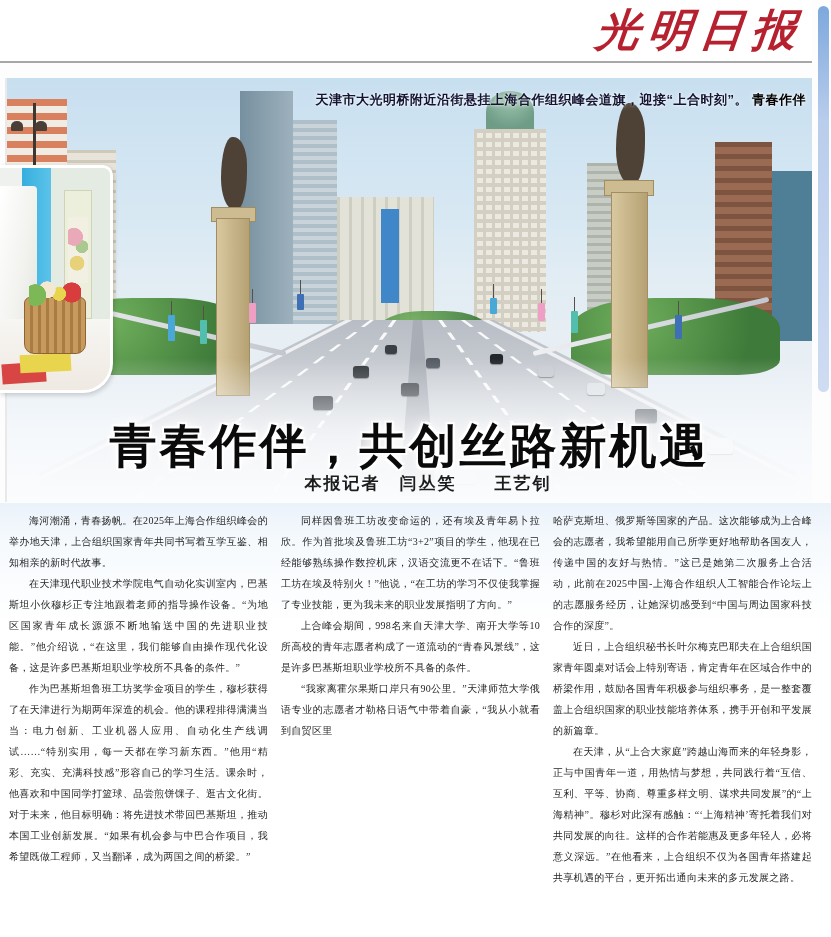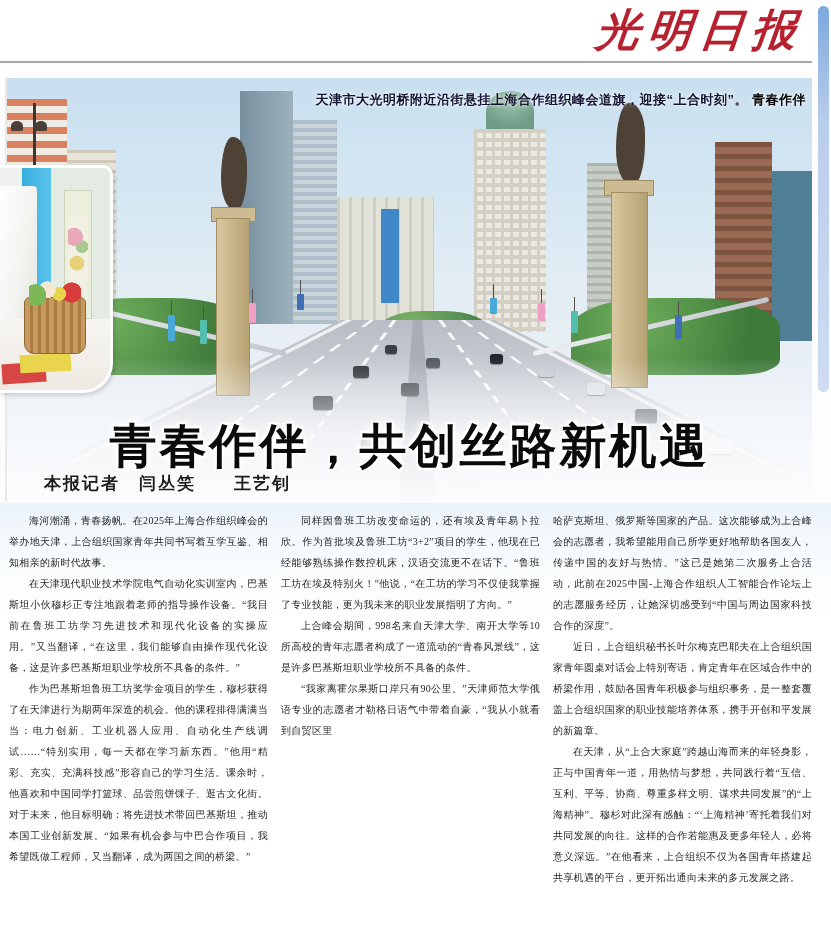--- a/index.html
+++ b/index.html
@@ -95,21 +95,21 @@
 
   .caption { position:absolute; top:13px; right:6px; font-size:13px; font-weight:600;
     color:#141432; letter-spacing:.5px; text-shadow:0 0 3px rgba(255,255,255,.85),0 0 6px rgba(255,255,255,.6);
     font-family:"Liberation Sans", sans-serif; }
   .caption .credit { font-weight:bold; color:#000; margin-left:4px; }
 
   .headline { position:absolute; left:0; right:0; top:316px; text-align:center;
     font-size:47px; font-weight:900; letter-spacing:3px; color:#0a0a0a;
     font-family:"DejaVu Serif", serif;
     text-shadow:-2px -2px 0 #fff,2px -2px 0 #fff,-2px 2px 0 #fff,2px 2px 0 #fff,0 0 10px #fff,0 0 16px rgba(255,255,255,.95);margin-top:21px; }
-  .byline { position:absolute; left:0; right:0; top:394px; 
+  .byline { position:absolute; left:0; right:0; top:394px; text-align:center;
     font-size:17px; font-weight:700; color:#1c1c1c; letter-spacing:2px;
     text-shadow:0 0 4px rgba(255,255,255,.9);padding-left:37px; }
 
   
   .inset-photo { position:absolute; left:-5px; top:87px; width:113px; height:228px;
     background:#eef1ee; border:3px solid #fff; border-left:none;
     border-radius:0 10px 30px 0; overflow:hidden; box-shadow:1px 2px 5px rgba(0,0,0,.18); z-index:5; }
   .ins { position:absolute; }
   .ins-book { left:0; top:8%; width:34%; height:62%; background:linear-gradient(100deg,#ffffff 0%,#f2f3ef 60%,#e4e6e0 100%); border-radius:0 4px 4px 0; }
   .ins-blue { left:20%; top:0; width:26%; height:78%; background:linear-gradient(90deg,#35aede,#5cc3ea); }
@@ -244,21 +244,21 @@
       <div class="ins ins-red"></div>
       <div class="ins ins-yellow"></div>
       <div class="ins ins-basket"></div>
       <div class="ins ins-items"></div>
     </div>
   </div>
 
   <main class="article">
       <div class="colm">
         <p>海河潮涌，青春扬帆。在2025年上海合作组织峰会的举办地天津，上合组织国家青年共同书写着互学互鉴、相知相亲的新时代故事。</p>
-        <p>在天津现代职业技术学院电气自动化实训室内，巴基斯坦小伙穆杉正专注地跟着老师的指导操作设备。“我目前在鲁班工坊学习先进技术和现代化设备的实操应用。”又当翻译，“在这里，我们能够自由操作现代化设备，这是许多巴基斯坦职业学校所不具备的条件。”</p>
+        <p>在天津现代职业技术学院电气自动化实训室内，巴基斯坦小伙穆杉正专注地跟着老师的指导操作设备。“为地区国家青年成长源源不断地输送中国的先进职业技能。”他介绍说，“在这里，我们能够自由操作现代化设备，这是许多巴基斯坦职业学校所不具备的条件。”</p>
         <p>作为巴基斯坦鲁班工坊奖学金项目的学生，穆杉获得了在天津进行为期两年深造的机会。他的课程排得满满当当：电力创新、工业机器人应用、自动化生产线调试……“特别实用，每一天都在学习新东西。”他用“精彩、充实、充满科技感”形容自己的学习生活。课余时，他喜欢和中国同学打篮球、品尝煎饼馃子、逛古文化街。对于未来，他目标明确：将先进技术带回巴基斯坦，推动本国工业创新发展。“如果有机会参与中巴合作项目，我希望既做工程师，又当翻译，成为两国之间的桥梁。”</p>
       </div>
       <div class="colm">
         <p>同样因鲁班工坊改变命运的，还有埃及青年易卜拉欣。作为首批埃及鲁班工坊“3+2”项目的学生，他现在已经能够熟练操作数控机床，汉语交流更不在话下。“鲁班工坊在埃及特别火！”他说，“在工坊的学习不仅使我掌握了专业技能，更为我未来的职业发展指明了方向。”</p>
         <p>上合峰会期间，998名来自天津大学、南开大学等10所高校的青年志愿者构成了一道流动的“青春风景线”，这是许多巴基斯坦职业学校所不具备的条件。</p>
         <p>“我家离霍尔果斯口岸只有90公里。”天津师范大学俄语专业的志愿者才勒格日语气中带着自豪，“我从小就看到自贸区里</p>
       </div>
       <div class="colm">
         <p class="noindent">哈萨克斯坦、俄罗斯等国家的产品。这次能够成为上合峰会的志愿者，我希望能用自己所学更好地帮助各国友人，传递中国的友好与热情。”这已是她第二次服务上合活动，此前在2025中国-上海合作组织人工智能合作论坛上的志愿服务经历，让她深切感受到“中国与周边国家科技合作的深度”。</p>
         <p>近日，上合组织秘书长叶尔梅克巴耶夫在上合组织国家青年圆桌对话会上特别寄语，肯定青年在区域合作中的桥梁作用，鼓励各国青年积极参与组织事务，是一整套覆盖上合组织国家的职业技能培养体系，携手开创和平发展的新篇章。</p>

